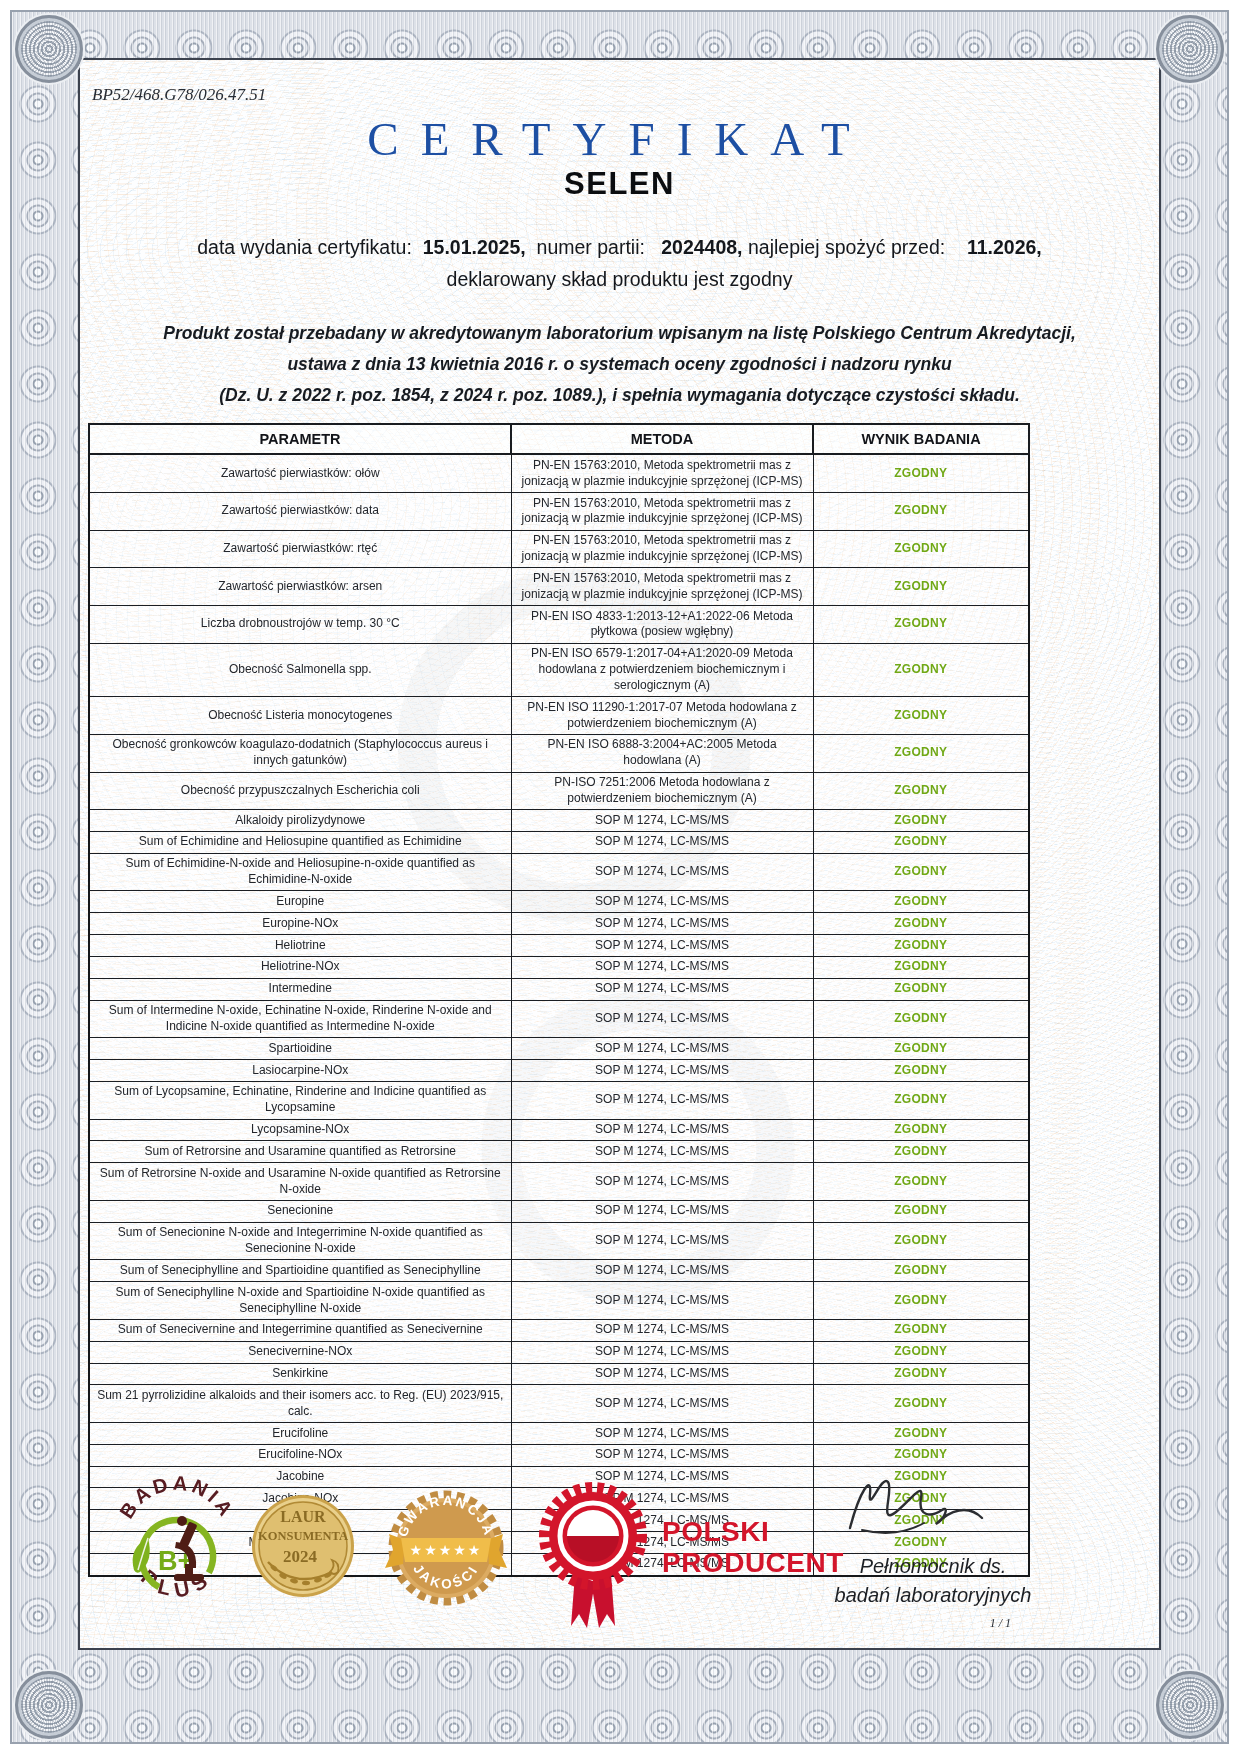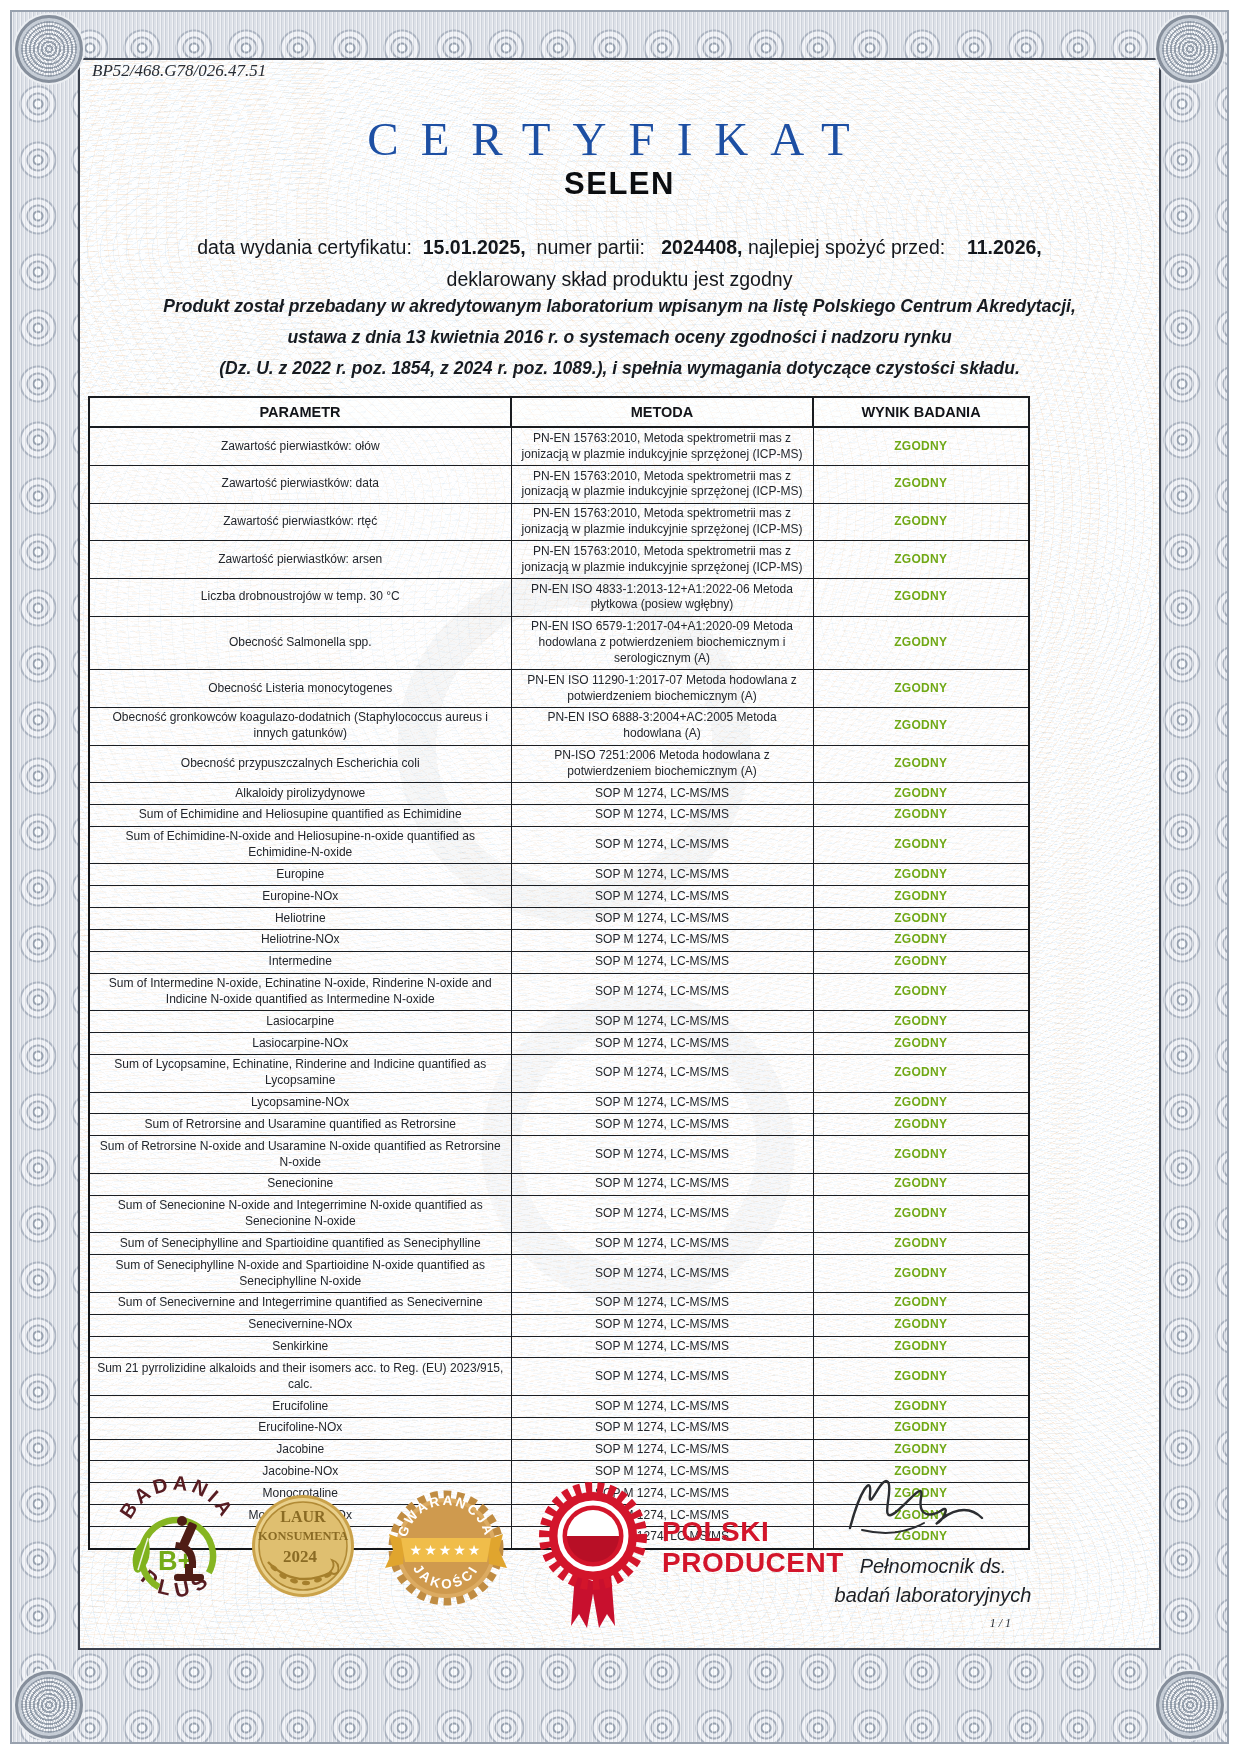--- a/index.html
+++ b/index.html
@@ -32,30 +32,30 @@
     repeating-radial-gradient(ellipse 520px 320px at 6% 28%, rgba(232,148,66,.10) 0 1px, transparent 1px 9px),
     repeating-radial-gradient(ellipse 600px 300px at 97% 10%, rgba(232,148,66,.08) 0 1px, transparent 1px 10px),
     repeating-radial-gradient(ellipse 720px 360px at 30% 100%, rgba(232,148,66,.09) 0 1px, transparent 1px 10px);}
   .watermark{position:absolute;left:240px;top:420px;width:620px;height:920px;opacity:.16;transform:rotate(-16deg);
     background:
       radial-gradient(circle at 50% 28%, transparent 0 138px, rgba(92,102,116,.45) 138px 176px, transparent 177px),
       radial-gradient(circle at 42% 72%, transparent 0 118px, rgba(92,102,116,.38) 118px 156px, transparent 157px);}
 
   .content{position:relative;z-index:2;height:100%;}
 
-  .ref{position:absolute;left:12px;top:1px;font-family:"Liberation Serif","DejaVu Serif",serif;
+  .ref{position:absolute;left:12px;top:25px;font-family:"Liberation Serif","DejaVu Serif",serif;
        font-style:italic;font-size:17px;color:#272c34;}
 
   .title{padding-top:52px;text-align:center;font-family:"Liberation Serif","DejaVu Serif",serif;
          font-size:47px;font-weight:500;letter-spacing:22px;}
   .product{text-align:center;font-size:31px;font-weight:800;letter-spacing:1.5px;color:#0b0d10;}
   .issue{margin-top:34px;text-align:center;font-size:19.5px;color:#14171c;white-space:pre-wrap;}
   .issue .val{font-weight:700;}
   .issue2{margin-top:9px;text-align:center;font-size:19.5px;color:#14171c;}
-  .statement{text-align:center;font-style:italic;font-weight:600;
+  .statement{margin-top:27px;text-align:center;font-style:italic;font-weight:600;
              font-size:17.5px;line-height:1.78;color:#171b21;}
 
   
   table.results{border-collapse:collapse;table-layout:fixed;width:940px;margin:12px 0 0 8px;
                 border:2px solid #15171a;}
   .results th{border:2px solid #191c20;font-size:14.5px;font-weight:700;padding:6px 4px;
               background:rgba(255,255,255,.55);color:#121419;}
   .results td{border:1.5px solid #1b1e23;font-size:12px;line-height:1.32;padding:2.5px 6px;
               text-align:center;color:#23262c;background:rgba(255,255,255,.35);overflow-wrap:break-word;}
   .results td.wynik{font-weight:700;letter-spacing:.3px;}
@@ -206,21 +206,21 @@
               <td>Intermedine</td>
               <td>SOP M 1274, LC-MS/MS</td>
               <td class="wynik" style="color: rgb(112, 168, 22);">ZGODNY</td>
             </tr>
             <tr>
               <td>Sum of Intermedine N-oxide, Echinatine N-oxide, Rinderine N-oxide and Indicine N-oxide quantified as Intermedine N-oxide</td>
               <td>SOP M 1274, LC-MS/MS</td>
               <td class="wynik" style="color: rgb(112, 168, 22);">ZGODNY</td>
             </tr>
             <tr>
-              <td>Lasiocarpine</td>
+              <td>Spartioidine</td>
               <td>SOP M 1274, LC-MS/MS</td>
               <td class="wynik" style="color: rgb(112, 168, 22);">ZGODNY</td>
             </tr>
             <tr>
               <td>Lasiocarpine-NOx</td>
               <td>SOP M 1274, LC-MS/MS</td>
               <td class="wynik" style="color: rgb(112, 168, 22);">ZGODNY</td>
             </tr>
             <tr>
               <td>Sum of Lycopsamine, Echinatine, Rinderine and Indicine quantified as Lycopsamine</td>

